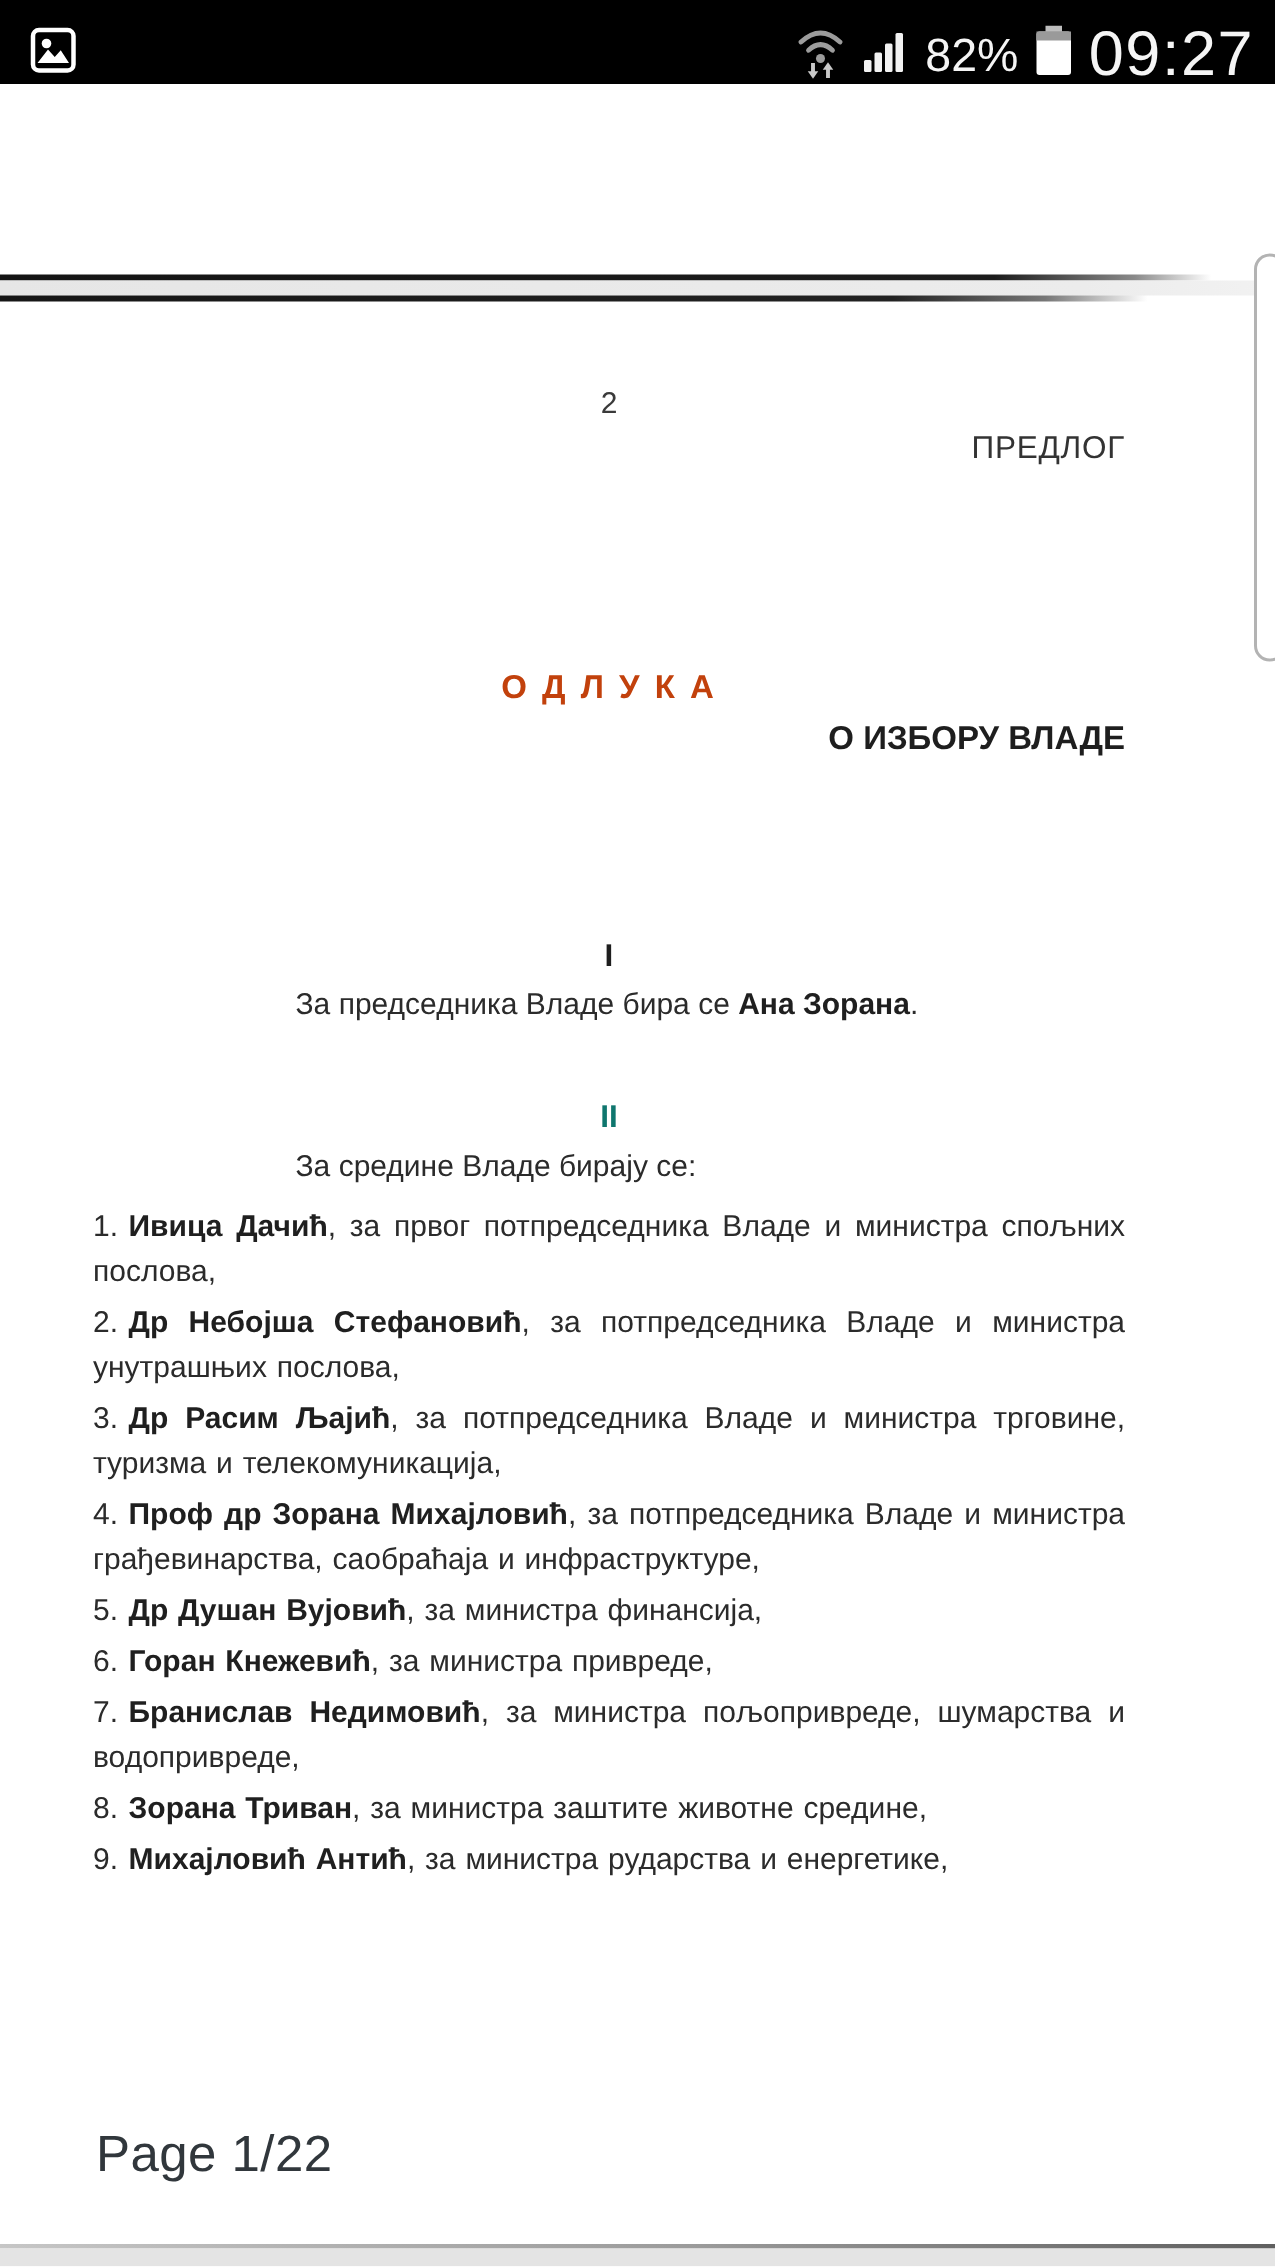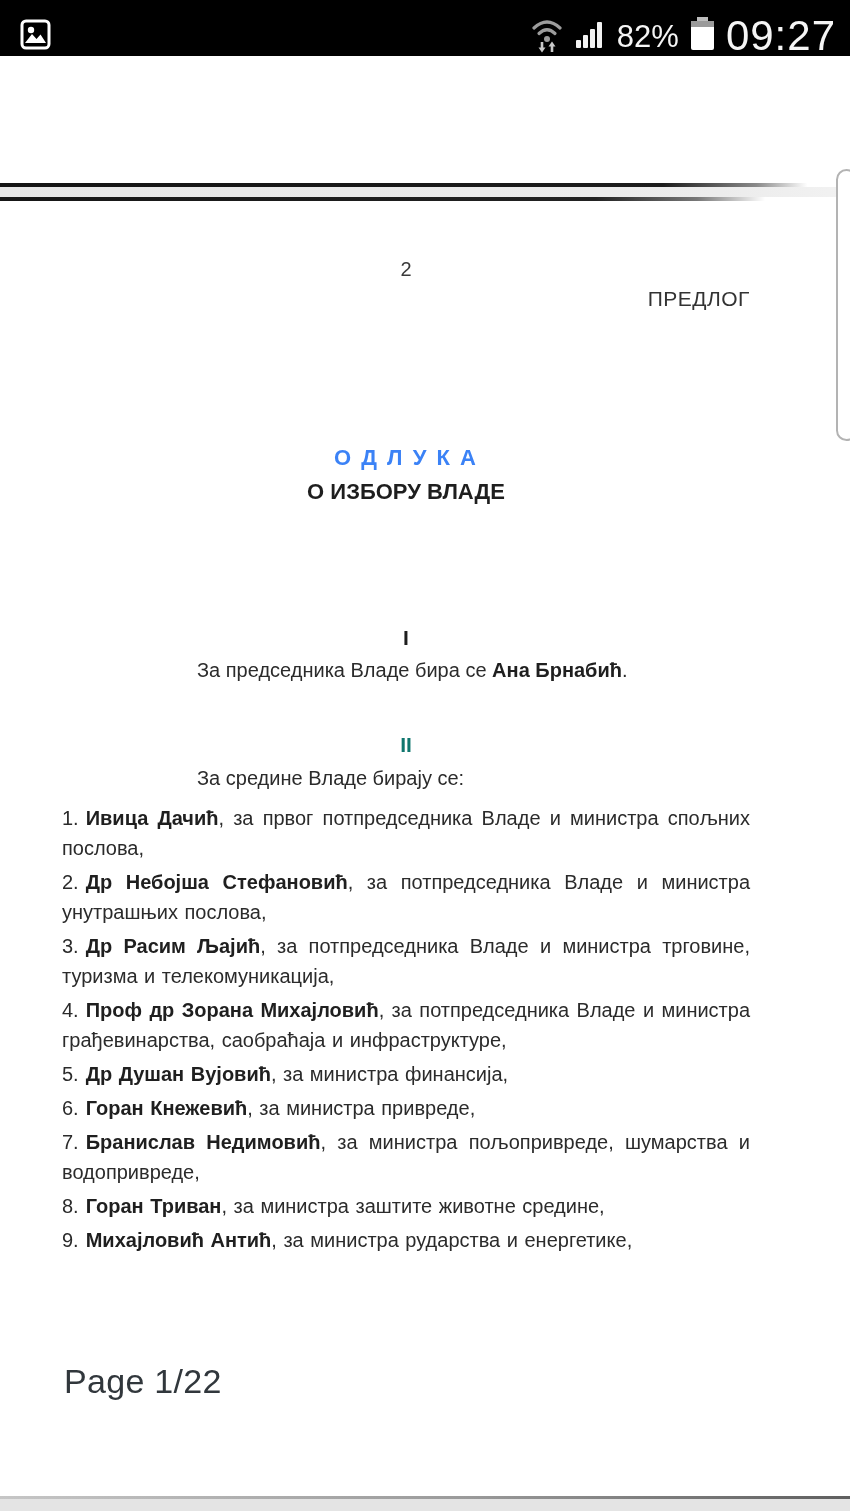--- a/index.html
+++ b/index.html
@@ -64,35 +64,35 @@
   .bottom-strip .bs-band { height: 12px; width: 100%; background: #e4e4e4; }
 
   
   .doc {
     position: absolute; left: 62px; top: 0; width: 688px;
     color: #2b2b2b;
     font-size: 20px; line-height: 30px;
   }
   .doc-pagenum { margin-top: 198px; text-align: center; font-size: 20px; color: #3a3a3a; }
   .doc-predlog { text-align: right; font-size: 21px; letter-spacing: 0.5px; color: #333; }
-  .doc-title1 { margin-top: 129px; text-align: center; font-weight: bold; font-size: 22px; letter-spacing: 2px; color: #3b82f6; }
-  .doc-title2 { margin-top: 4px;  text-align: center; font-weight: bold; font-size: 22px; color: #1e1e1e; }
+  .doc-title1 { margin-top: 129px; text-align: center; font-weight: bold; font-size: 22px; letter-spacing: 2px; color: #c2410c; }
+  .doc-title2 { margin-top: 4px;  text-align: right; font-weight: bold; font-size: 22px; color: #1e1e1e; }
   .sec-num-1 { margin-top: 116px; text-align: center; font-weight: bold; font-size: 21px; color: #1e1e1e; }
   .sec-num-2 { margin-top: 45px;  text-align: center; font-weight: bold; font-size: 21px; color: #0f766e; }
   .doc-para { margin-top: 2px; text-indent: 135px; }
   .doc-intro { margin-top: 3px; text-indent: 135px; }
   .doc-list { margin-top: 10px; }
   .doc-item { text-align: justify; margin-bottom: 4px; word-spacing: 1px; }
   .li-num { margin-right: 7px; }
   .li-name { font-weight: bold; color: #1f1f1f; }
   b.inline-name { color: #1f1f1f; }
 
   
   .page-indicator {
-    position: absolute; left: 64px; top: 1306px;
+    position: absolute; left: 64px; top: 1361px;
     font-size: 34px; color: #31373c; font-weight: 500; letter-spacing: 0.3px;
   }
 </style>
 </head>
 <body>
 
 <div class="statusbar">
   <span class="sb-icon">
     <svg width="31" height="31" viewBox="0 0 31 31">
       <rect x="2" y="2" width="27" height="27" rx="4" fill="none" stroke="#ffffff" stroke-width="3"></rect>
@@ -142,34 +142,34 @@
 
   <div class="scroll-thumb"></div>
 
   <div class="doc">
     <div class="doc-pagenum">2</div>
     <div class="doc-predlog">ПРЕДЛОГ</div>
     <div class="doc-title1">О Д Л У К А</div>
     <div class="doc-title2">О ИЗБОРУ ВЛАДЕ</div>
 
     <div class="sec-num-1">I</div>
-    <div class="doc-para"><span>За председника Владе бира се </span><b class="inline-name">Ана Брнабић</b><span>.</span></div>
+    <div class="doc-para"><span>За председника Владе бира се </span><b class="inline-name">Ана Зорана</b><span>.</span></div>
 
     <div class="sec-num-2">II</div>
     <div class="doc-intro">За средине Владе бирају се:</div>
 
     <div class="doc-list">
       <div class="doc-item"><span class="li-num">1.</span><span class="li-name">Ивица Дачић</span><span>, за првог потпредседника Владе и министра спољних послова,</span></div>
       <div class="doc-item"><span class="li-num">2.</span><span class="li-name">Др Небојша Стефановић</span><span>, за потпредседника Владе и министра унутрашњих послова,</span></div>
       <div class="doc-item"><span class="li-num">3.</span><span class="li-name">Др Расим Љајић</span><span>, за потпредседника Владе и министра трговине, туризма и телекомуникација,</span></div>
       <div class="doc-item"><span class="li-num">4.</span><span class="li-name">Проф др Зорана Михајловић</span><span>, за потпредседника Владе и министра грађевинарства, саобраћаја и инфраструктуре,</span></div>
       <div class="doc-item"><span class="li-num">5.</span><span class="li-name">Др Душан Вујовић</span><span>, за министра финансија,</span></div>
       <div class="doc-item"><span class="li-num">6.</span><span class="li-name">Горан Кнежевић</span><span>, за министра привреде,</span></div>
       <div class="doc-item"><span class="li-num">7.</span><span class="li-name">Бранислав Недимовић</span><span>, за министра пољопривреде, шумарства и водопривреде,</span></div>
-      <div class="doc-item"><span class="li-num">8.</span><span class="li-name">Горан Триван</span><span>, за министра заштите животне средине,</span></div>
+      <div class="doc-item"><span class="li-num">8.</span><span class="li-name">Зорана Триван</span><span>, за министра заштите животне средине,</span></div>
       <div class="doc-item"><span class="li-num">9.</span><span class="li-name">Михајловић Антић</span><span>, за министра рударства и енергетике,</span></div>
     </div>
   </div>
 
   <div class="page-indicator">Page 1/22</div>
 
   <div class="bottom-strip">
     <div class="bs-line"></div>
     <div class="bs-band"></div>
   </div>

